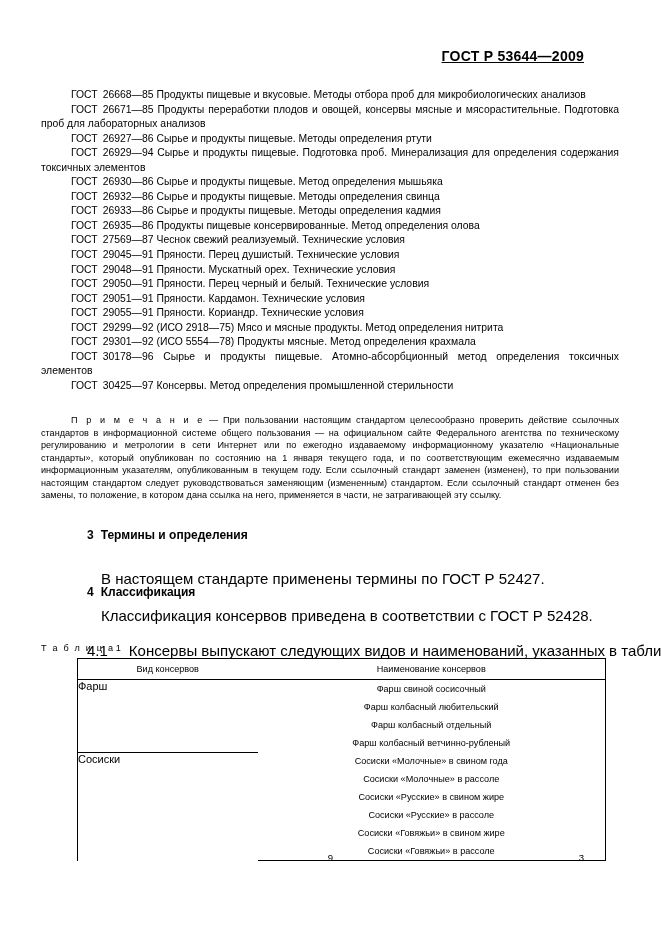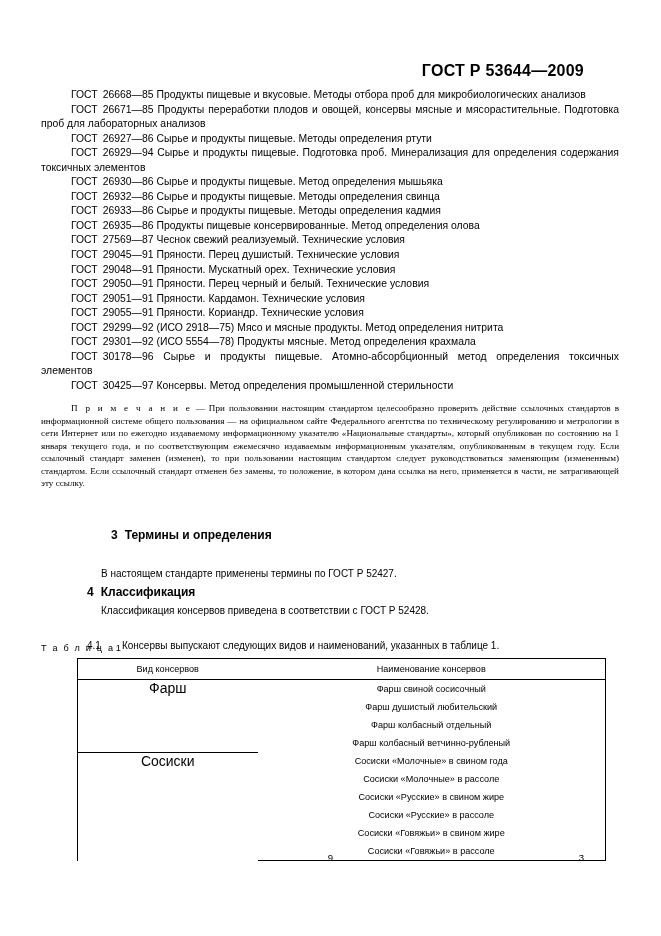--- a/index.html
+++ b/index.html
@@ -17,26 +17,27 @@
   }
   .page {
     position: absolute;
     inset: 0;
     padding: 0;
   }
 
   
   .doc-header {
     position: absolute;
-    top: 62px;
+    top: 48px;
     right: 77px;
-    font-size: 16px;
+    font-size: 14px;
     font-weight: bold;
     letter-spacing: 0.25px;
     white-space: nowrap;
+    text-decoration: underline;
   }
 
   
   .content {
     position: absolute;
     left: 41px;
     top: 88px;
     width: 578px;
   }
 
@@ -49,46 +50,45 @@
     margin: 0;
     word-spacing: 0.1px;
   }
   .ref-line .gost-id {
     white-space: nowrap;
   }
   .gost-sp { display: inline-block; width: 5px; }
 
   
   .note {
-    margin-top: 9px;
+    margin-top: 21px;
     font-size: 9.1px;
     line-height: 12.4px;
     text-align: justify;
     text-indent: 30px;
     word-spacing: 0.2px;
-    font-family: Liberation Serif, serif;
   }
   .note-label {
     letter-spacing: 1.9px;
   }
 
   
   .section-head {
     font-size: 12px;
     font-weight: bold;
     margin: 0;
     white-space: nowrap;
   }
-  .sec3 { position: absolute; left: 87px; top: 528px; margin-left: 24px; }
+  .sec3 { position: absolute; left: 87px; top: 528px; }
   .sec4 { position: absolute; left: 87px; top: 585px; }
   .head-num { margin-right: 7px; }
 
   .para {
     position: absolute;
-    font-size: 10px;
+    font-size: 15px;
     line-height: 14.5px;
     white-space: nowrap;
   }
   .p-terms { left: 101px; top: 557px; }
   .p-class { left: 101px; top: 594px; }
   .p-41    { left: 87px;  top: 629px; }
   .p-41 .cl-num { margin-right: 21px; }
 
   
   .table-caption {
@@ -131,22 +131,21 @@
     line-height: 20px;
     text-align: center;
   }
   th.col-div, td.col-div {
     border-left: 1px solid #000;
   }
 
   .grp-cell {
     padding-left: 25px;
     padding-top: 4px;
-    font-size: 14px;
-    text-align: center;
+    font-size: 11px;
   }
   .grp-cell.grp-border { border-top: 1px solid #000; }
 
   .name-cell {
     height: 18px;
     line-height: 18px;
     text-align: center;
     border-top: 1px solid #000;
   }
   tbody tr.first-row .name-cell { border-top: 0; }
@@ -220,21 +219,21 @@
         <th class="th-cell">Вид консервов</th>
         <th class="th-cell col-div">Наименование консервов</th>
       </tr>
     </thead>
     <tbody id="tbl-body">
         <tr class="first-row">
           <td class="grp-cell" rowspan="4">Фарш</td>
           <td class="name-cell col-div">Фарш свиной сосисочный</td>
         </tr>
         <tr>
-          <td class="name-cell col-div">Фарш душистый любительский</td>
+          <td class="name-cell col-div">Фарш колбасный любительский</td>
         </tr>
         <tr>
           <td class="name-cell col-div">Фарш колбасный отдельный</td>
         </tr>
         <tr>
           <td class="name-cell col-div">Фарш колбасный ветчинно-рубленый</td>
         </tr>
         <tr>
           <td class="grp-cell grp-border" rowspan="6">Сосиски</td>
           <td class="name-cell col-div">Сосиски «Молочные» в свином года</td>

